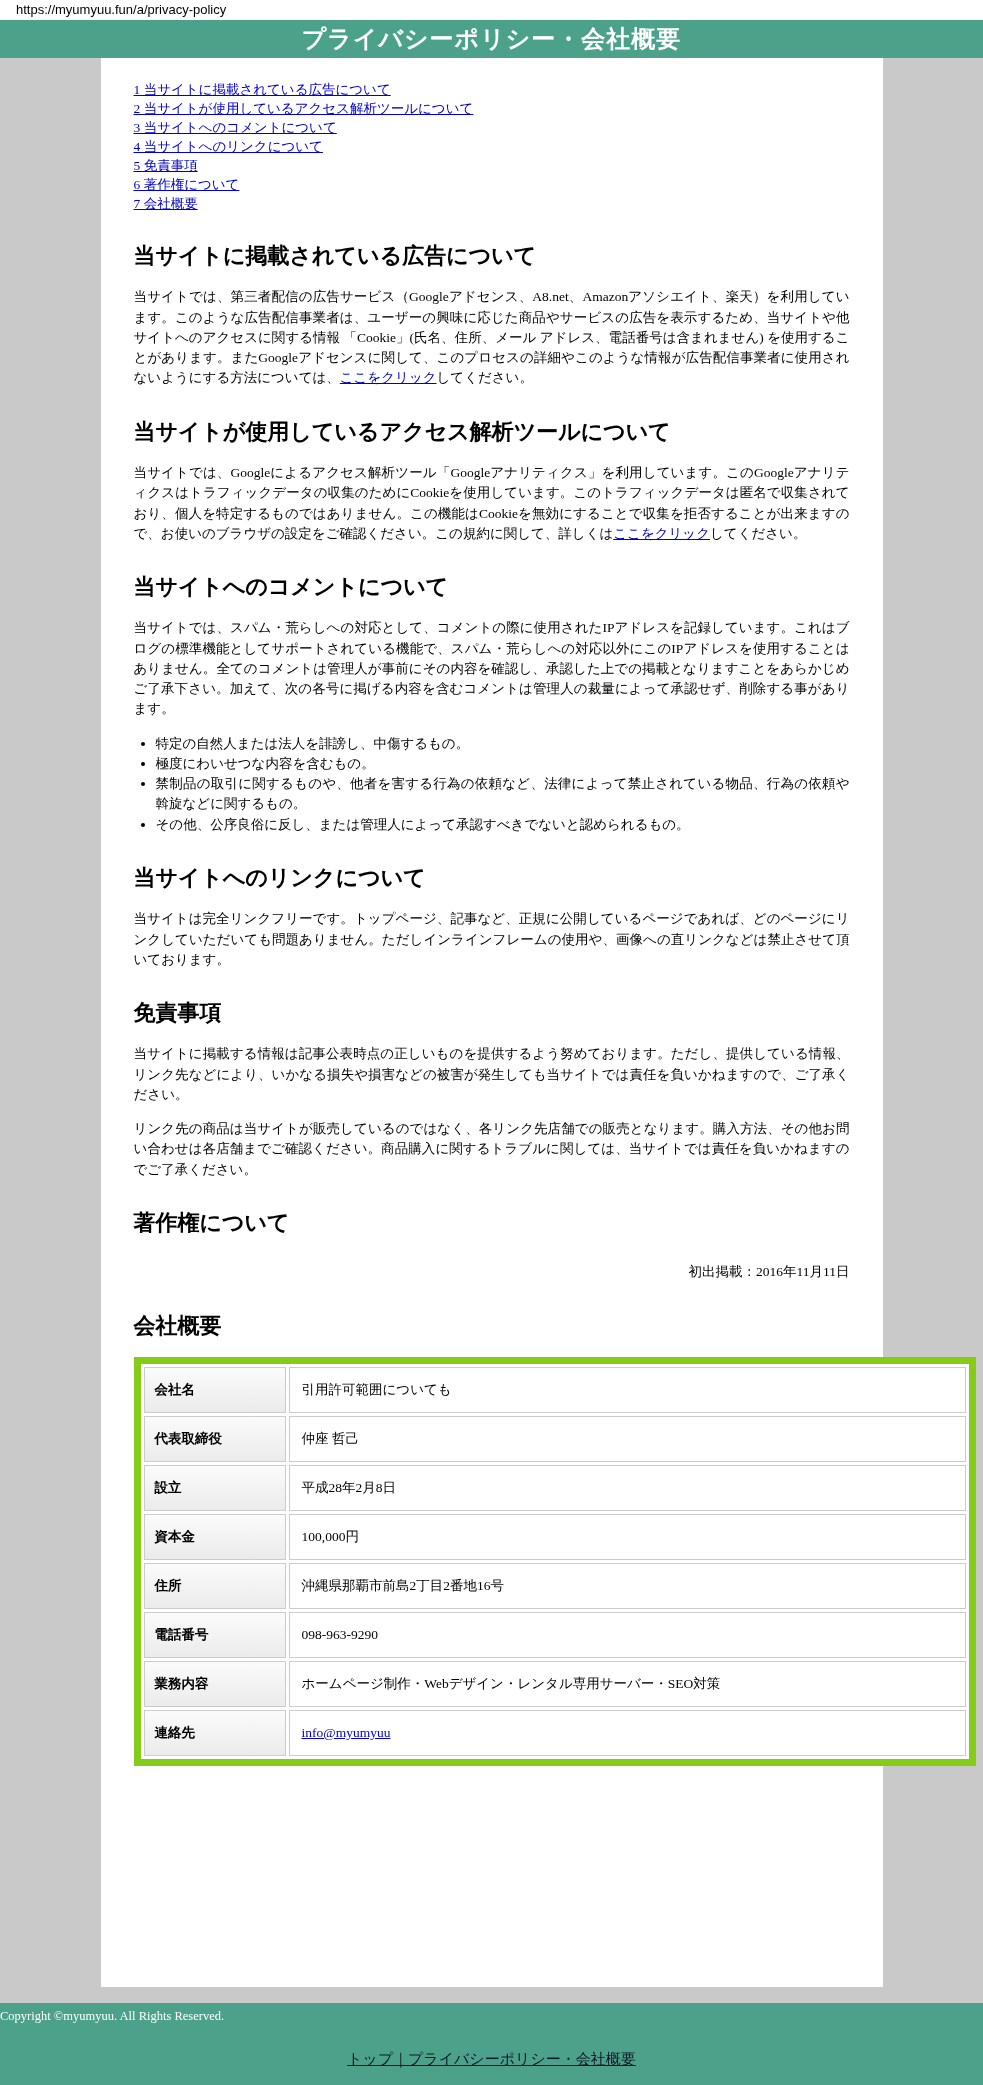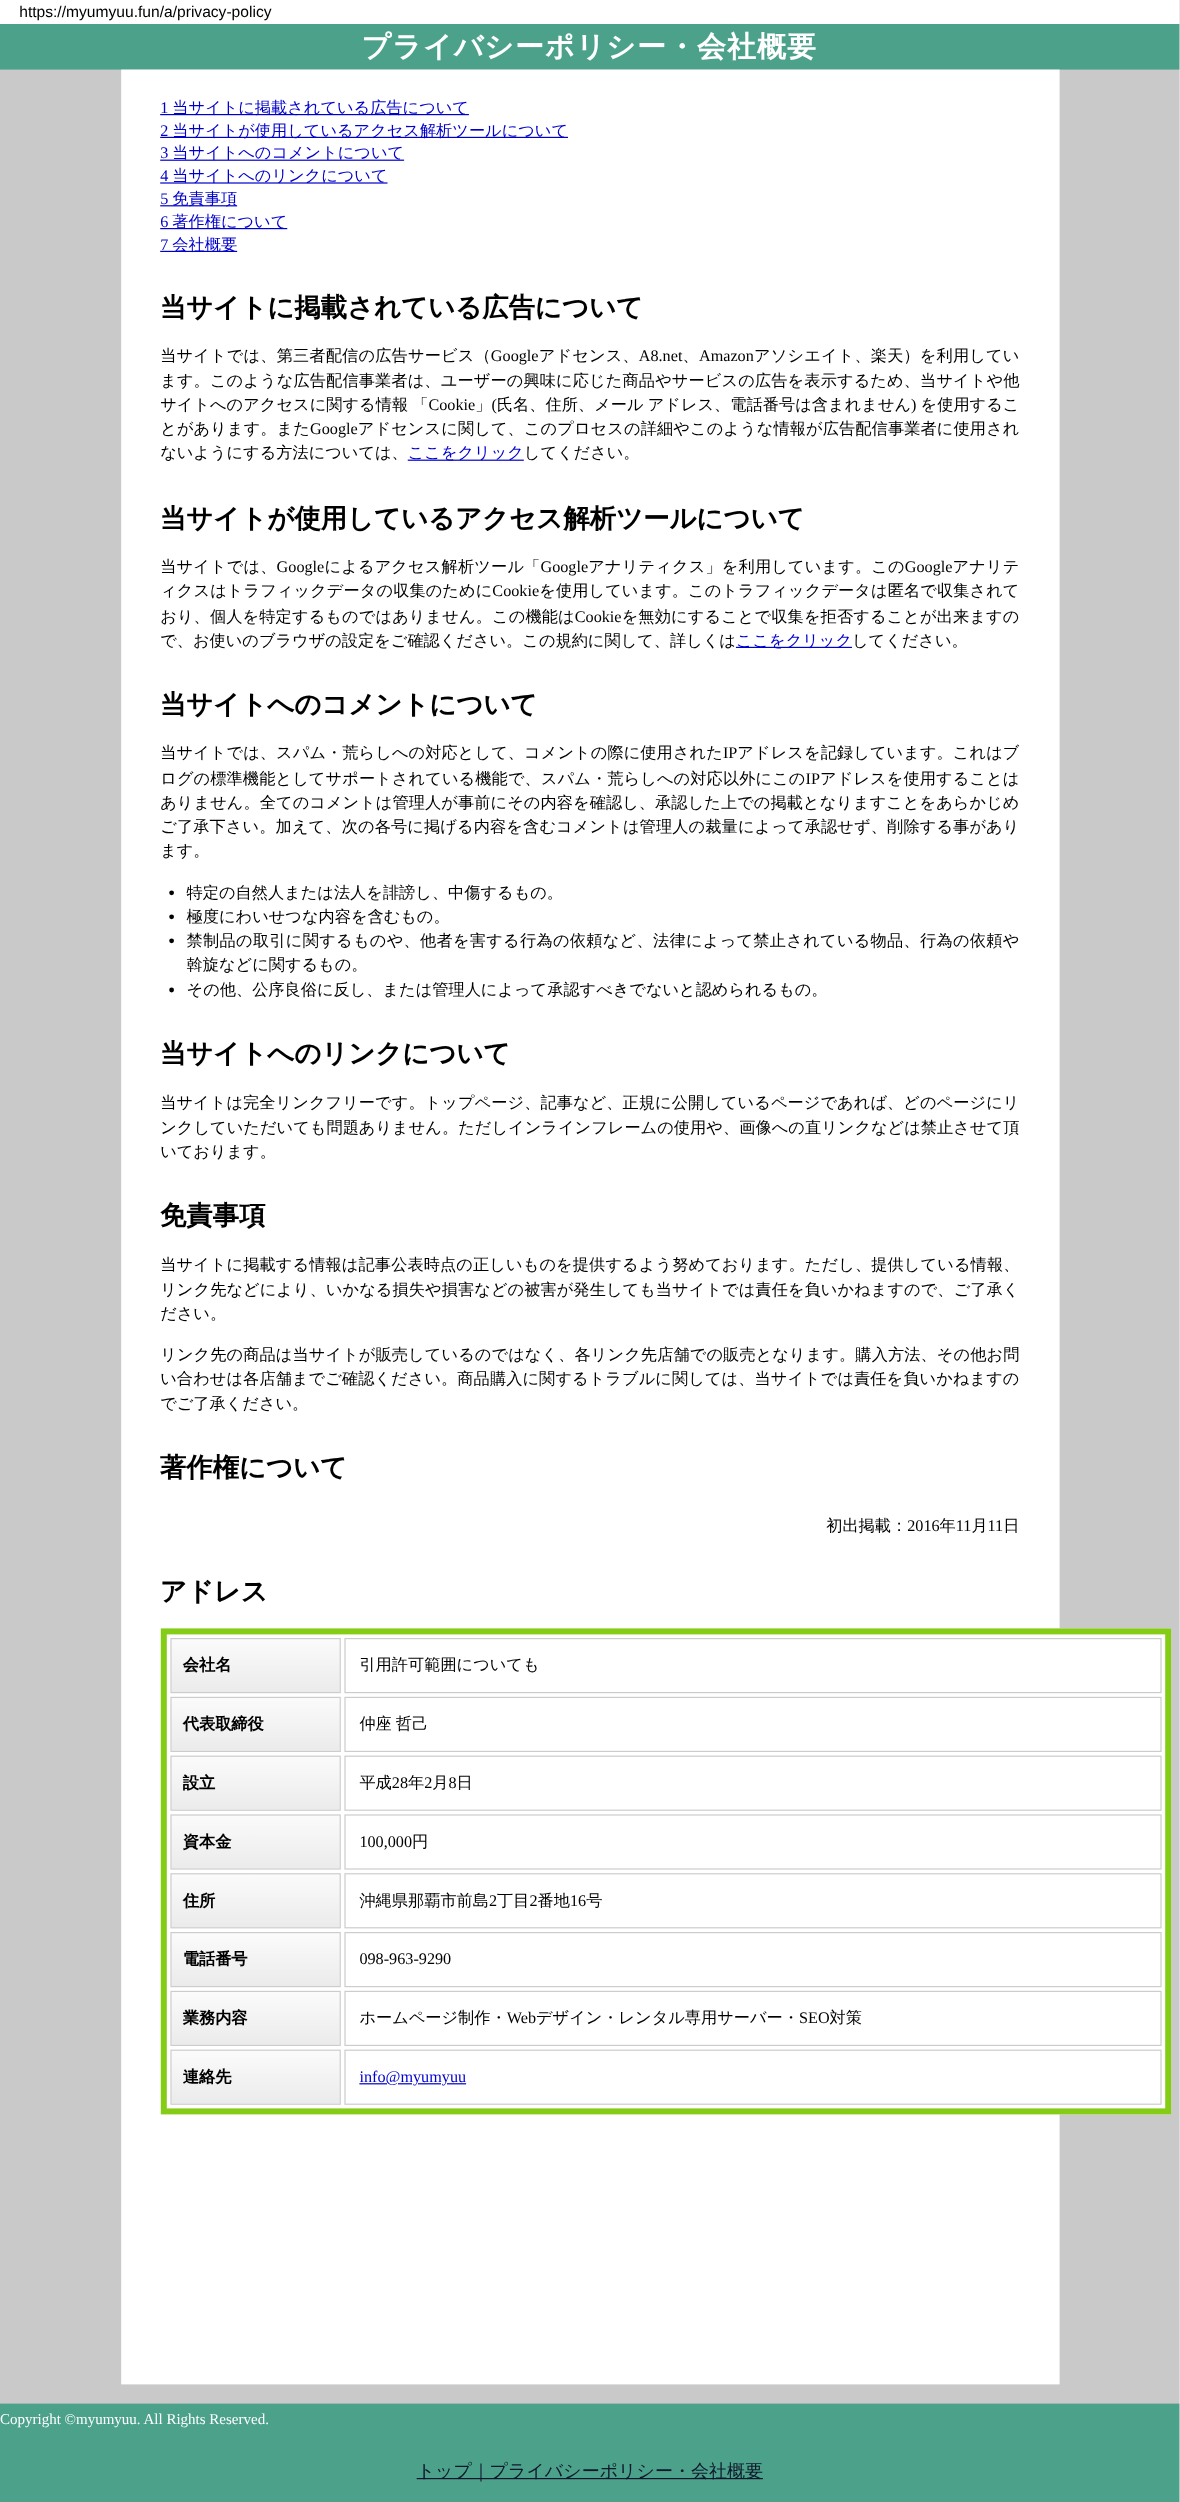--- a/index.html
+++ b/index.html
@@ -65,21 +65,21 @@
   p { margin: 14px 0; }
   ul { margin: 14px 0; padding-left: 22px; }
   li { margin: 0; }
   .pub-date {
     text-align: right;
     margin: 26px 0 24px 0;
   }
   
   .company-table {
     width: 842px;
-    border: 5px solid #84cc16;
+    border: 7px solid #84cc16;
     border-collapse: separate;
     border-spacing: 3px;
     background: #ffffff;
     margin-top: 16px;
   }
   .company-table th {
     width: 120px;
     background: linear-gradient(#fbfbfb, #ebebeb);
     border: 1px solid #cccccc;
     font-family: "Liberation Sans", sans-serif;
@@ -170,21 +170,21 @@
     <p>当サイトに掲載する情報は記事公表時点の正しいものを提供するよう努めております。ただし、提供している情報、リンク先などにより、いかなる損失や損害などの被害が発生しても当サイトでは責任を負いかねますので、ご了承ください。</p>
     <p>リンク先の商品は当サイトが販売しているのではなく、各リンク先店舗での販売となります。購入方法、その他お問い合わせは各店舗までご確認ください。商品購入に関するトラブルに関しては、当サイトでは責任を負いかねますのでご了承ください。</p>
   </section>
 
   <section>
     <h2>著作権について</h2>
     <p class="pub-date">初出掲載：2016年11月11日</p>
   </section>
 
   <section>
-    <h2>アドレス</h2>
+    <h2>会社概要</h2>
     <table class="company-table">
       <tbody>
         <tr>
           <th>会社名</th>
           <td>引用許可範囲についても</td>
         </tr>
         <tr>
           <th>代表取締役</th>
           <td>仲座 哲己</td>
         </tr>

